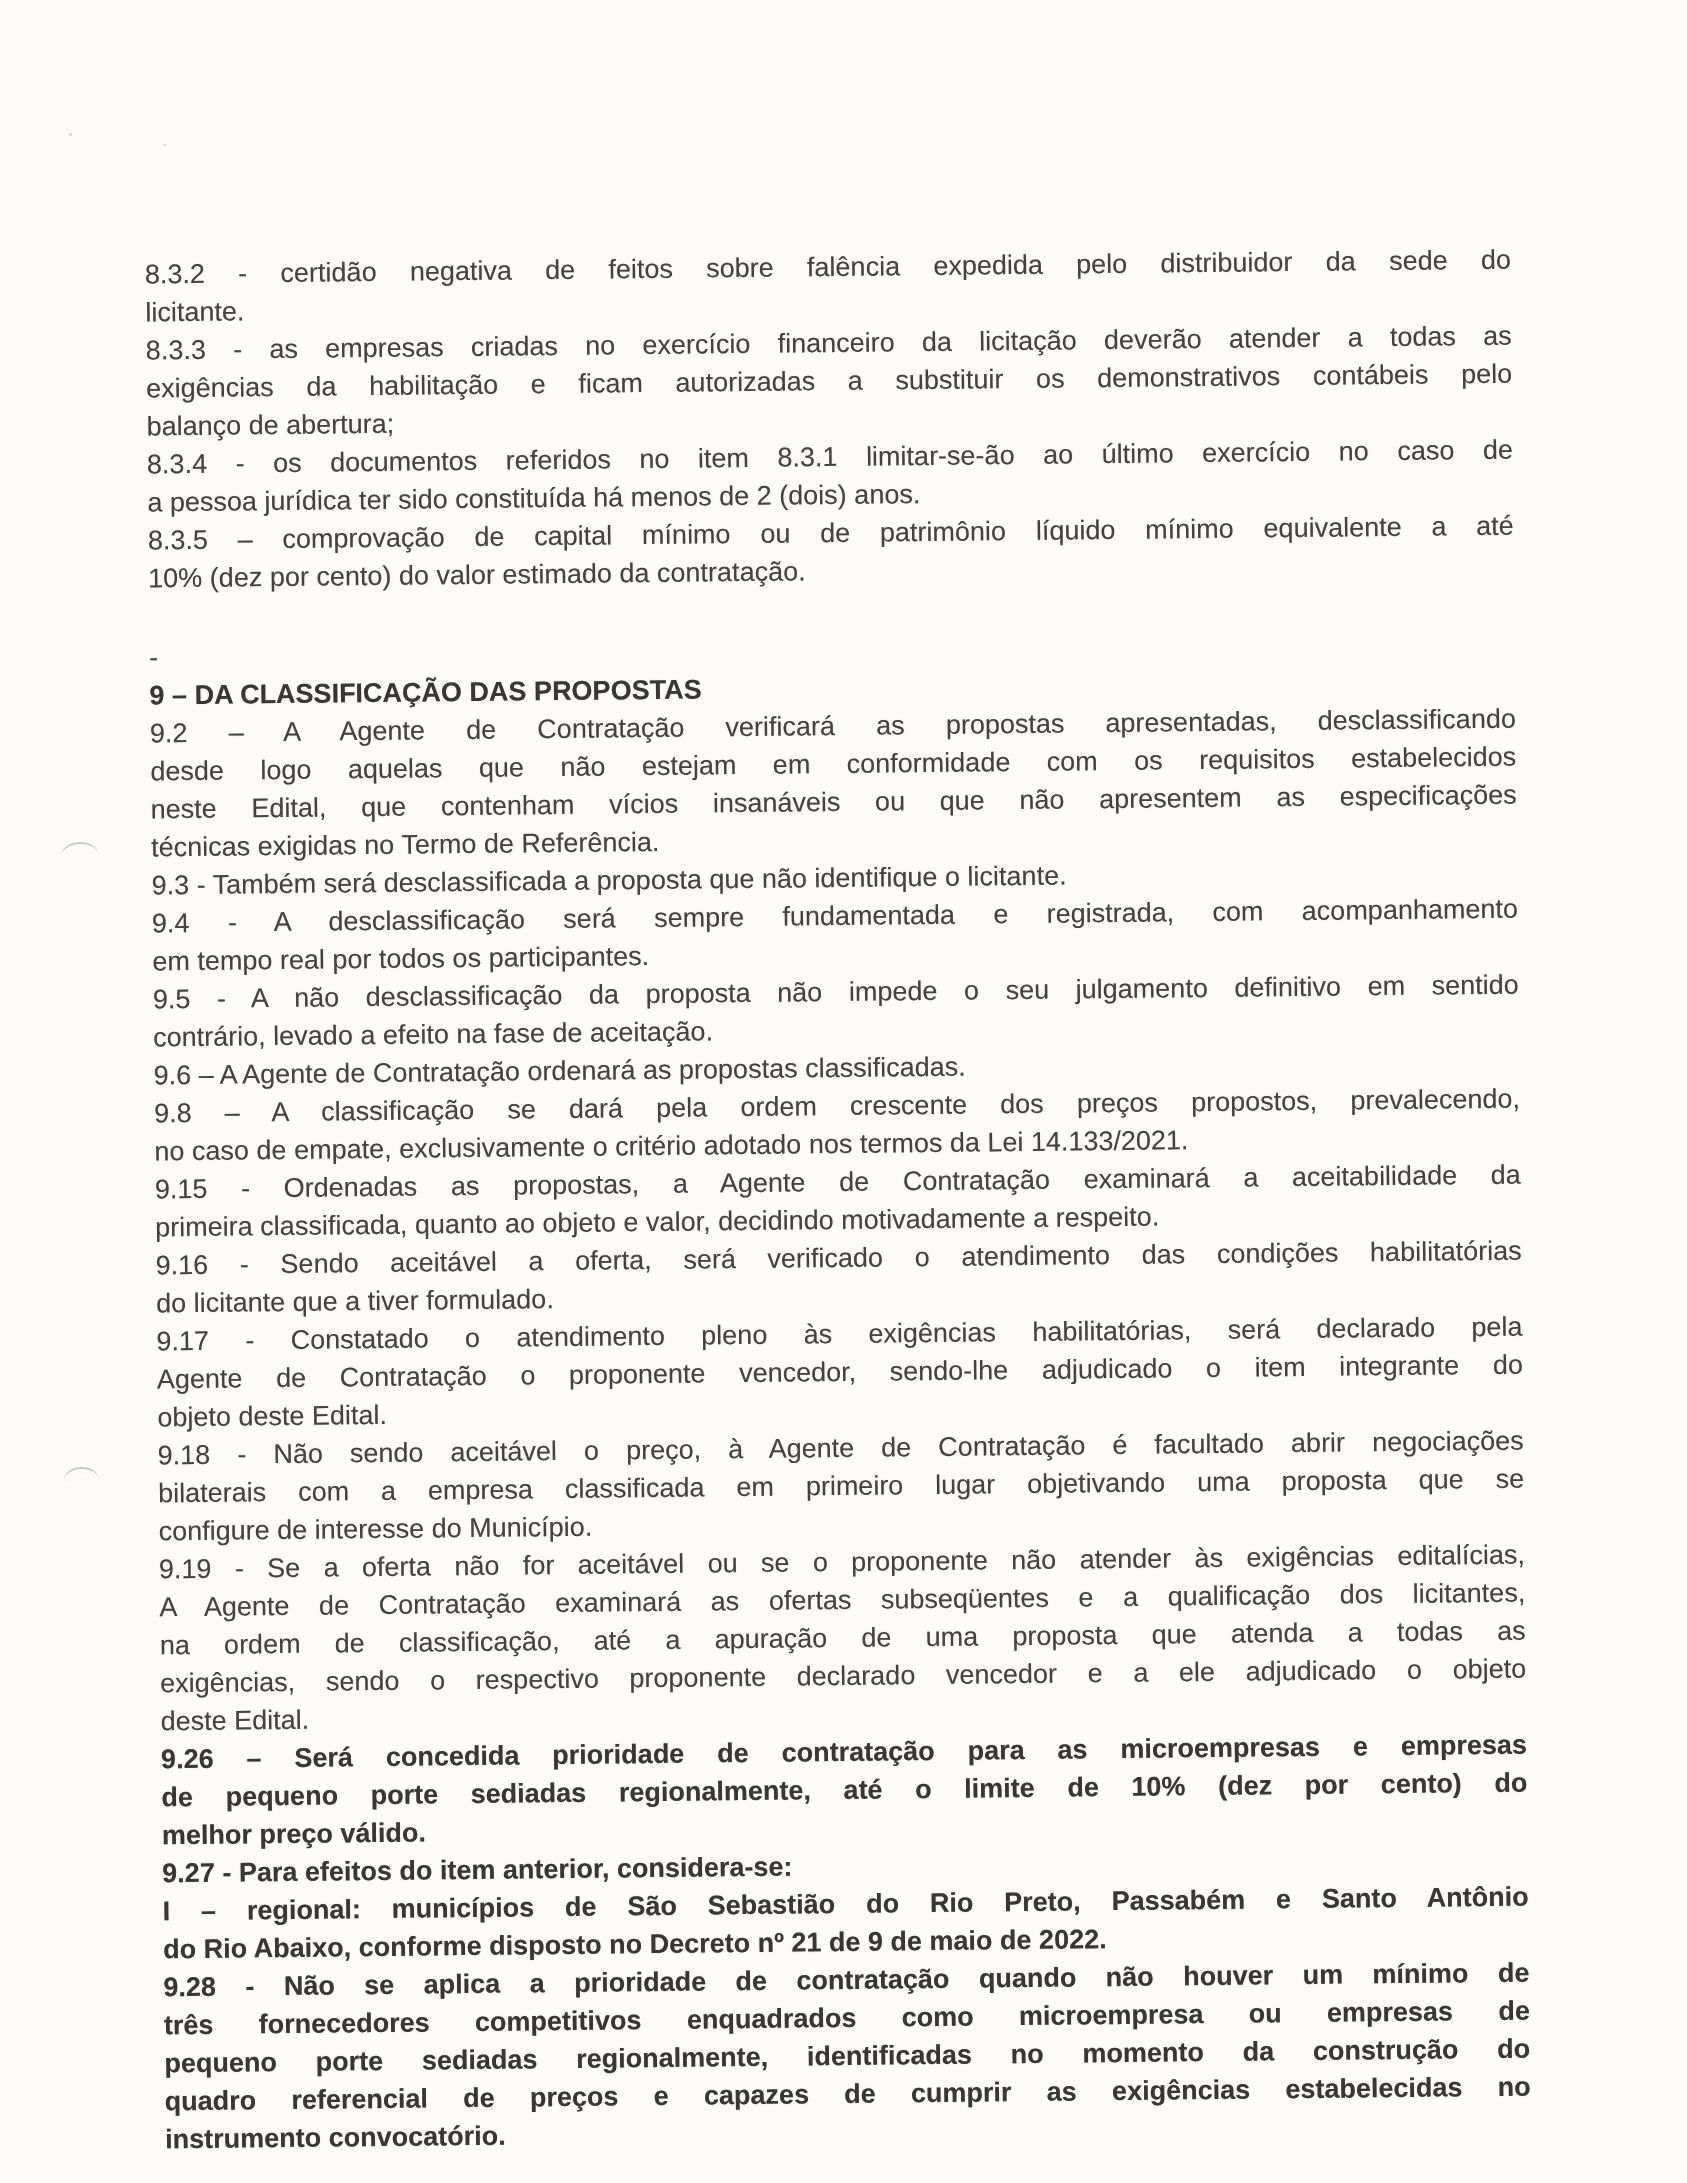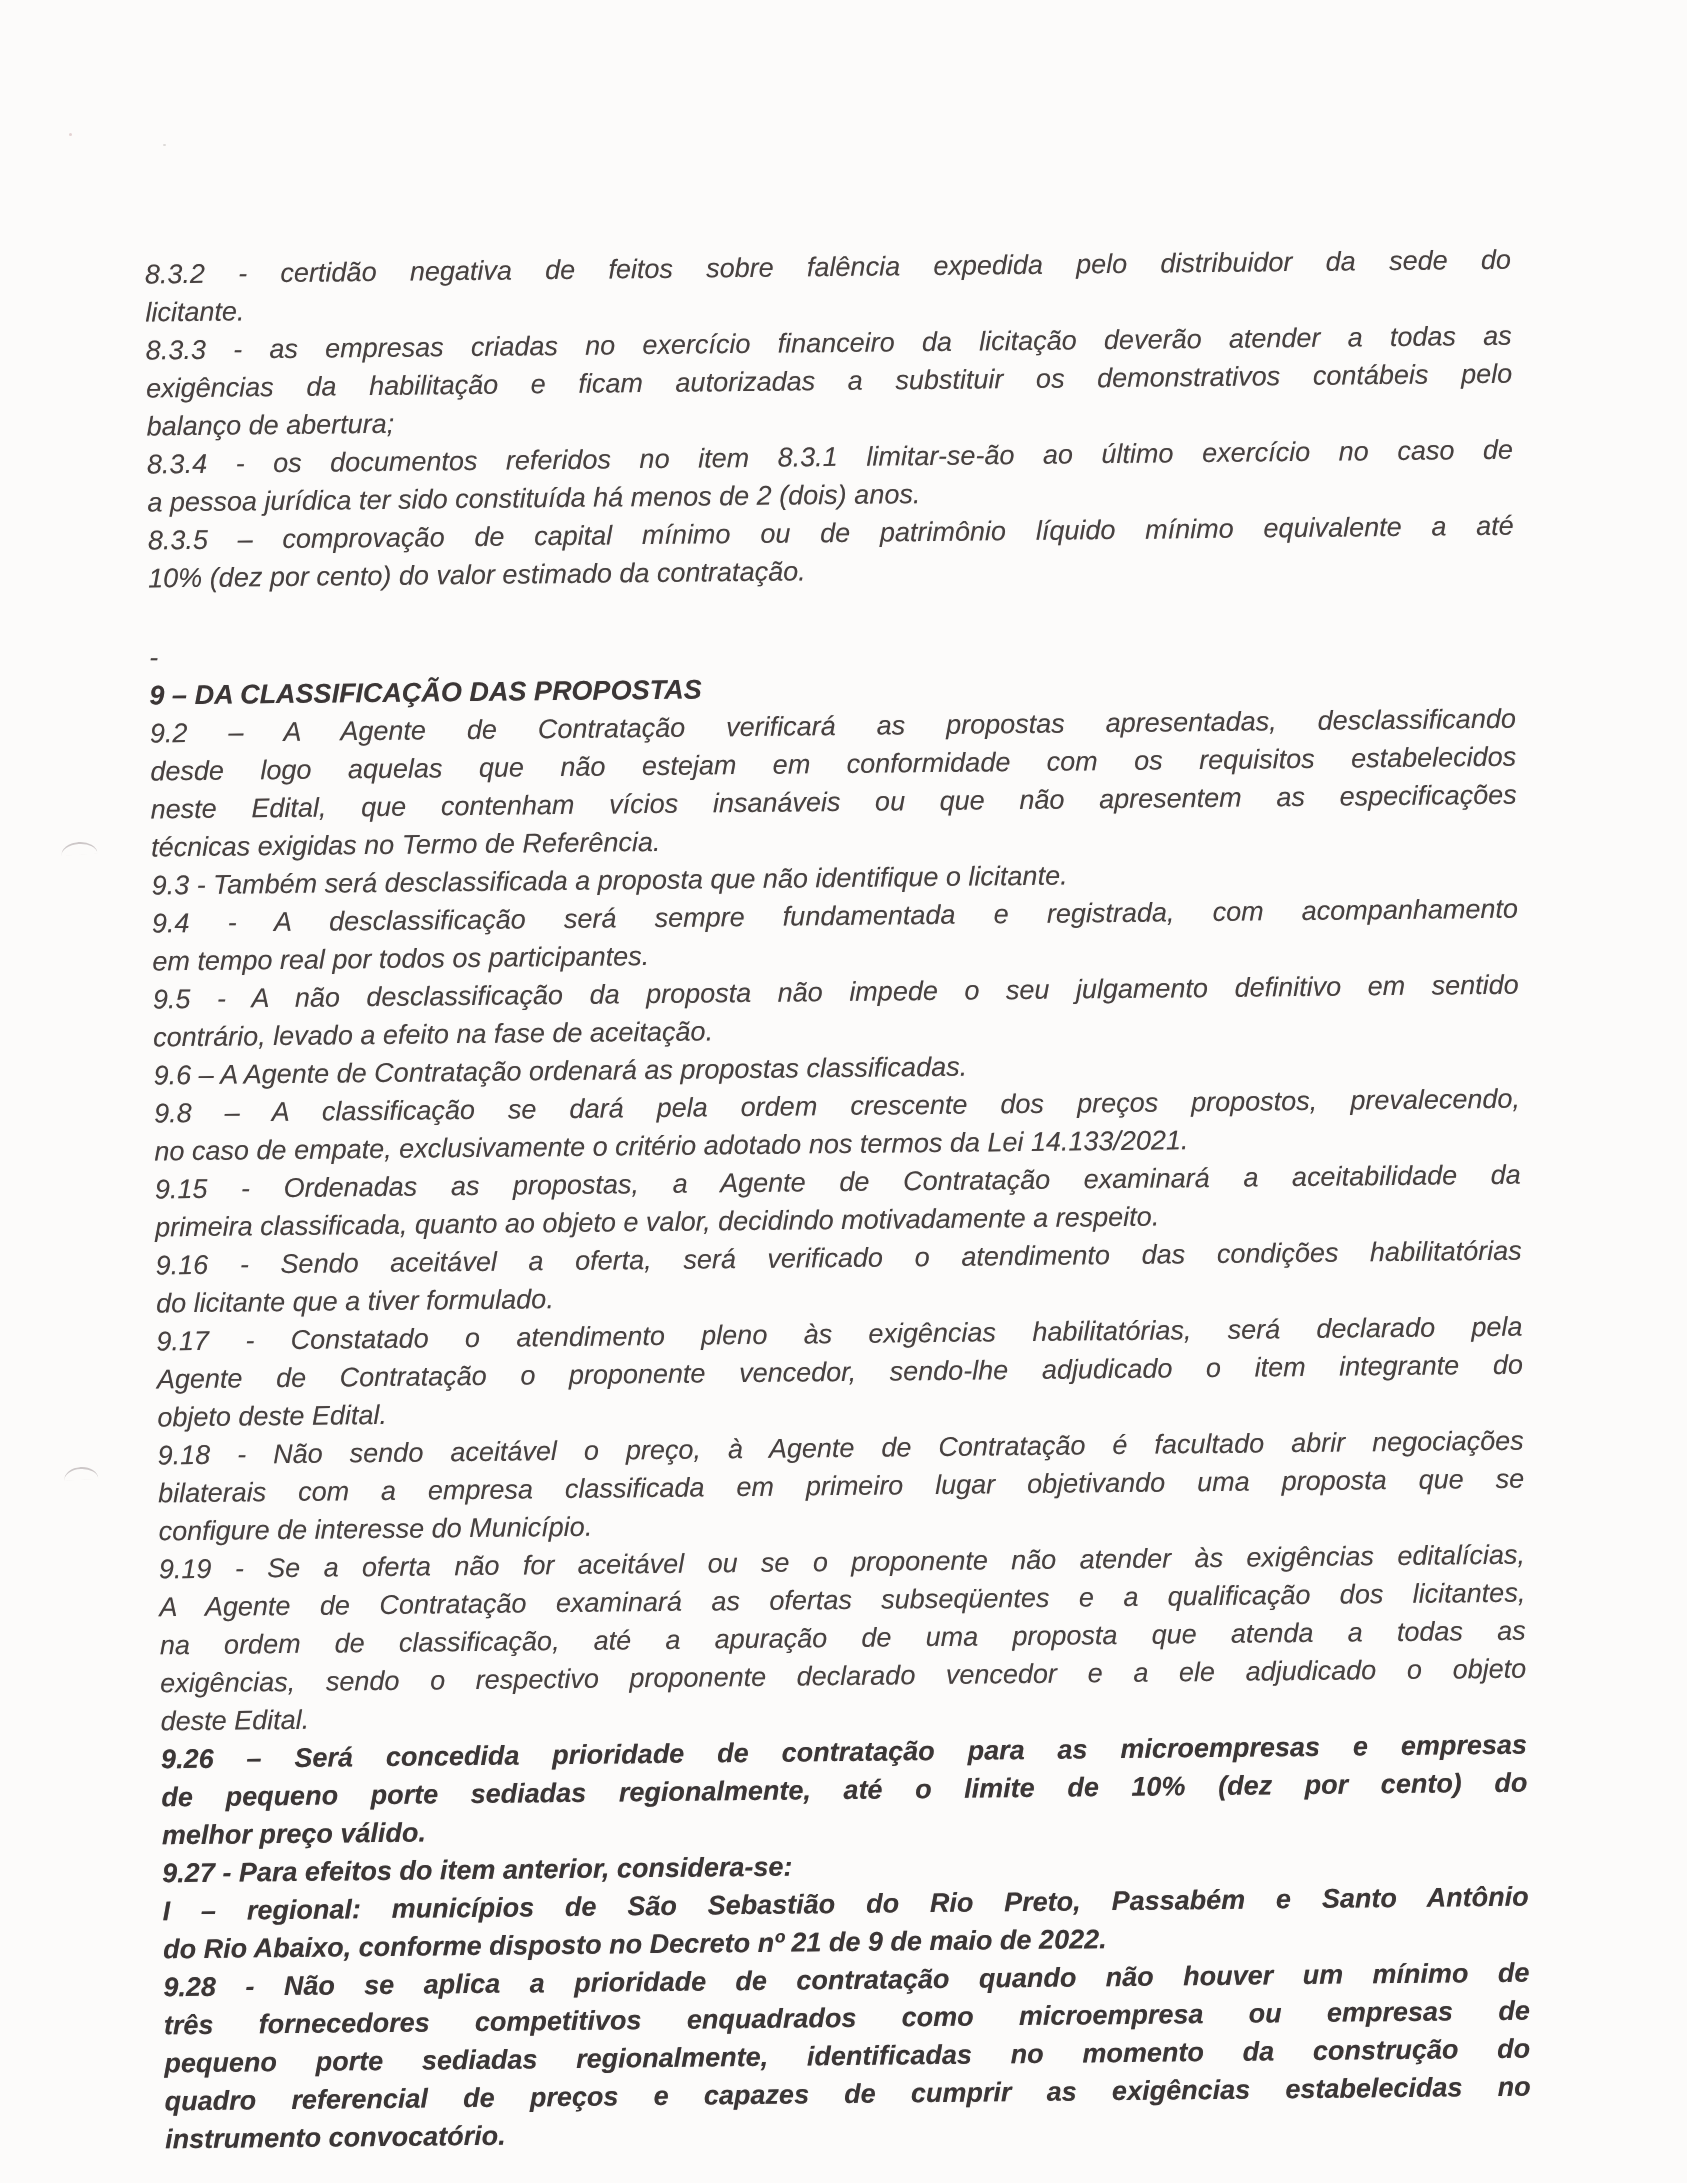--- a/index.html
+++ b/index.html
@@ -11,21 +11,20 @@
     height: 2183px;
     background: #f4f3f1;
     position: relative;
     overflow: hidden;
     font-family: "Liberation Sans", "DejaVu Sans", sans-serif;
   }
   .page {
     position: absolute;
     inset: 0;
     background: #fcfbfa;
-    font-style: italic;
   }
   
   .text-block {
     position: absolute;
     left: 155px;
     top: 248px;
     width: 1366px;
     transform: rotate(-0.62deg);
     transform-origin: 50% 50%;
     color: #474140;

